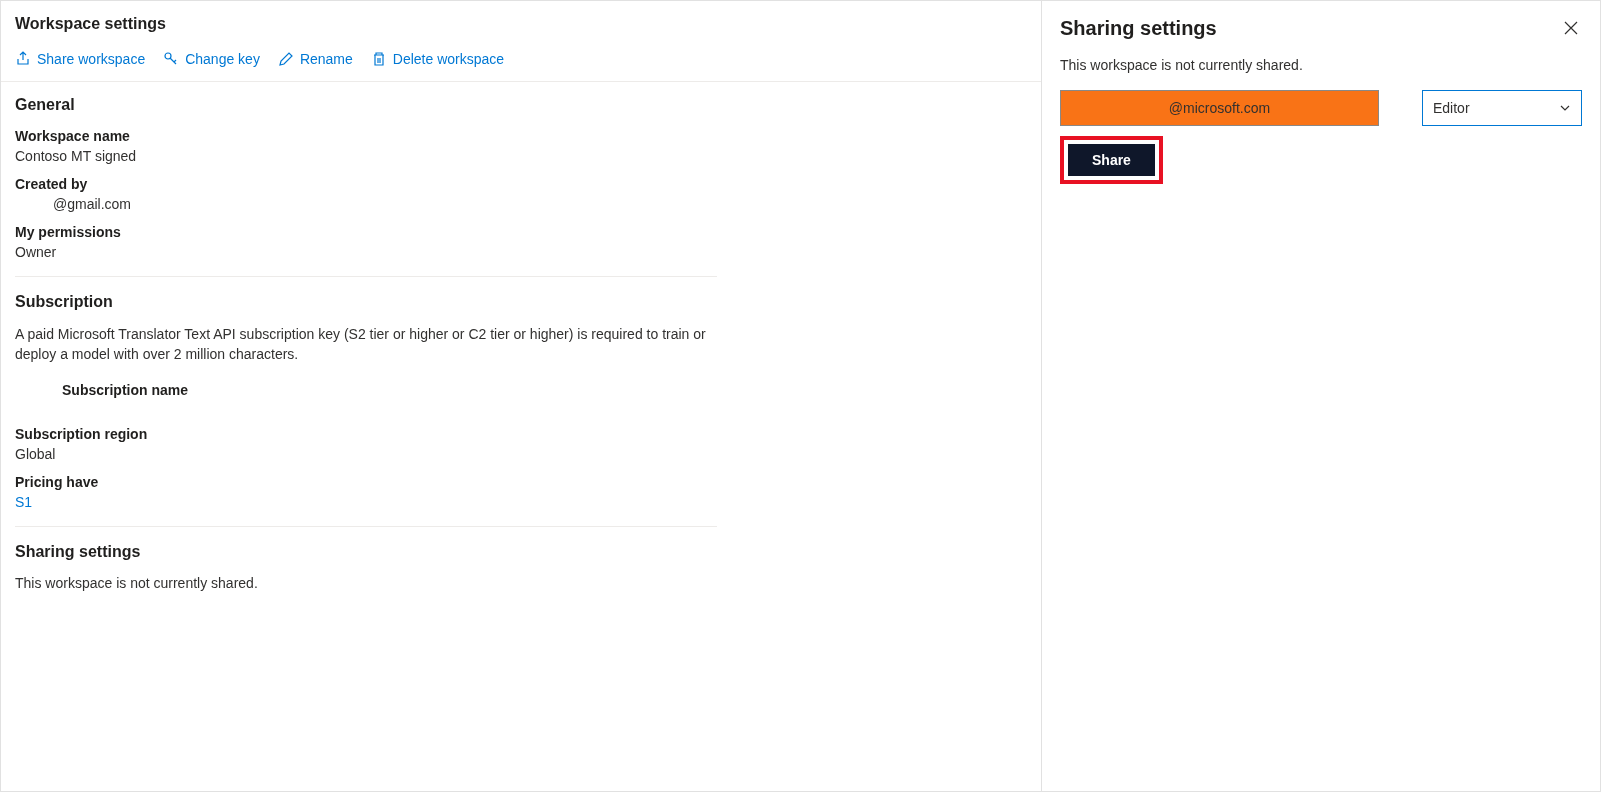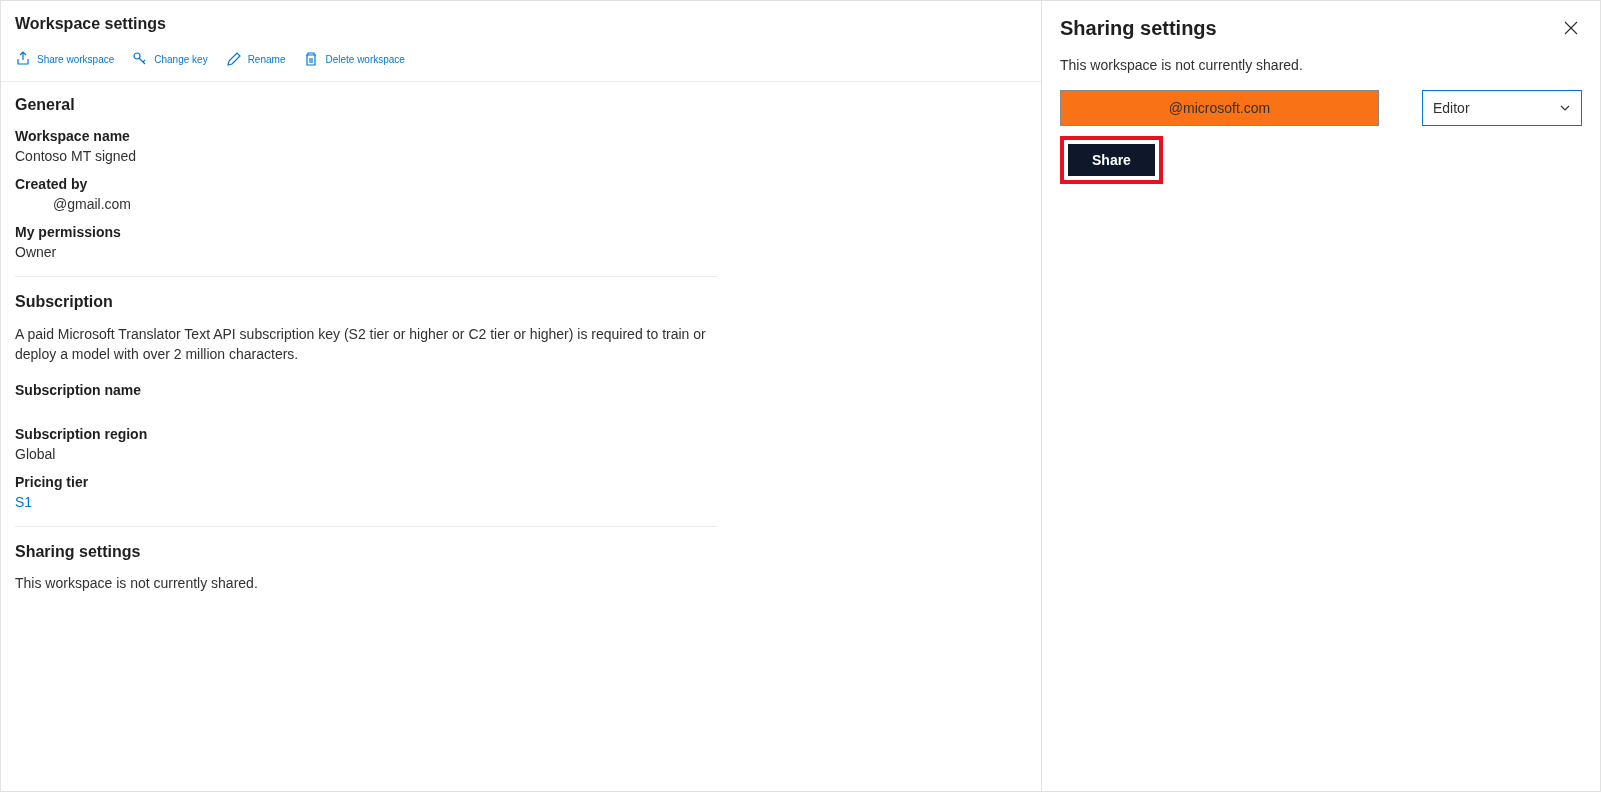--- a/index.html
+++ b/index.html
@@ -39,21 +39,21 @@
       gap: 18px;
       padding: 8px 14px 14px 14px;
       border-bottom: 1px solid #edebe9;
     }
     .toolbar-item {
       display: flex;
       align-items: center;
       gap: 6px;
       color: #0078d4;
       cursor: pointer;
-      font-size: 10px;
+      font-size: 14px;
     }
     .toolbar-item svg {
       width: 16px;
       height: 16px;
     }
     .content {
       padding: 14px 14px 0 14px;
       max-width: 730px;
     }
     .section-title {
@@ -220,33 +220,33 @@
       </div>
       <div class="field">
         <div class="field-label">My permissions</div>
         <div class="field-value">Owner</div>
       </div>
 
       <hr class="divider">
 
       <h2 class="section-title">Subscription</h2>
       <p class="description">A paid Microsoft Translator Text API subscription key (S2 tier or higher or C2 tier or higher) is required to train or deploy a model with over 2 million characters.</p>
-      <div class="field" style="margin-bottom:28px;">
+      <div class="field" style="margin-bottom:28px;margin-left:47px;">
         <div class="field-label">Subscription name</div>
       </div>
       <div class="two-col">
         <div class="col">
           <div class="field">
             <div class="field-label">Subscription region</div>
             <div class="field-value">Global</div>
           </div>
         </div>
       </div>
       <div class="field">
-        <div class="field-label">Pricing tier</div>
+        <div class="field-label">Pricing have</div>
         <div class="field-value" style="color:#0078d4;">S1</div>
       </div>
 
       <hr class="divider">
 
       <h2 class="section-title">Sharing settings</h2>
       <p class="field-value">This workspace is not currently shared.</p>
     </div>
   </div>
 

